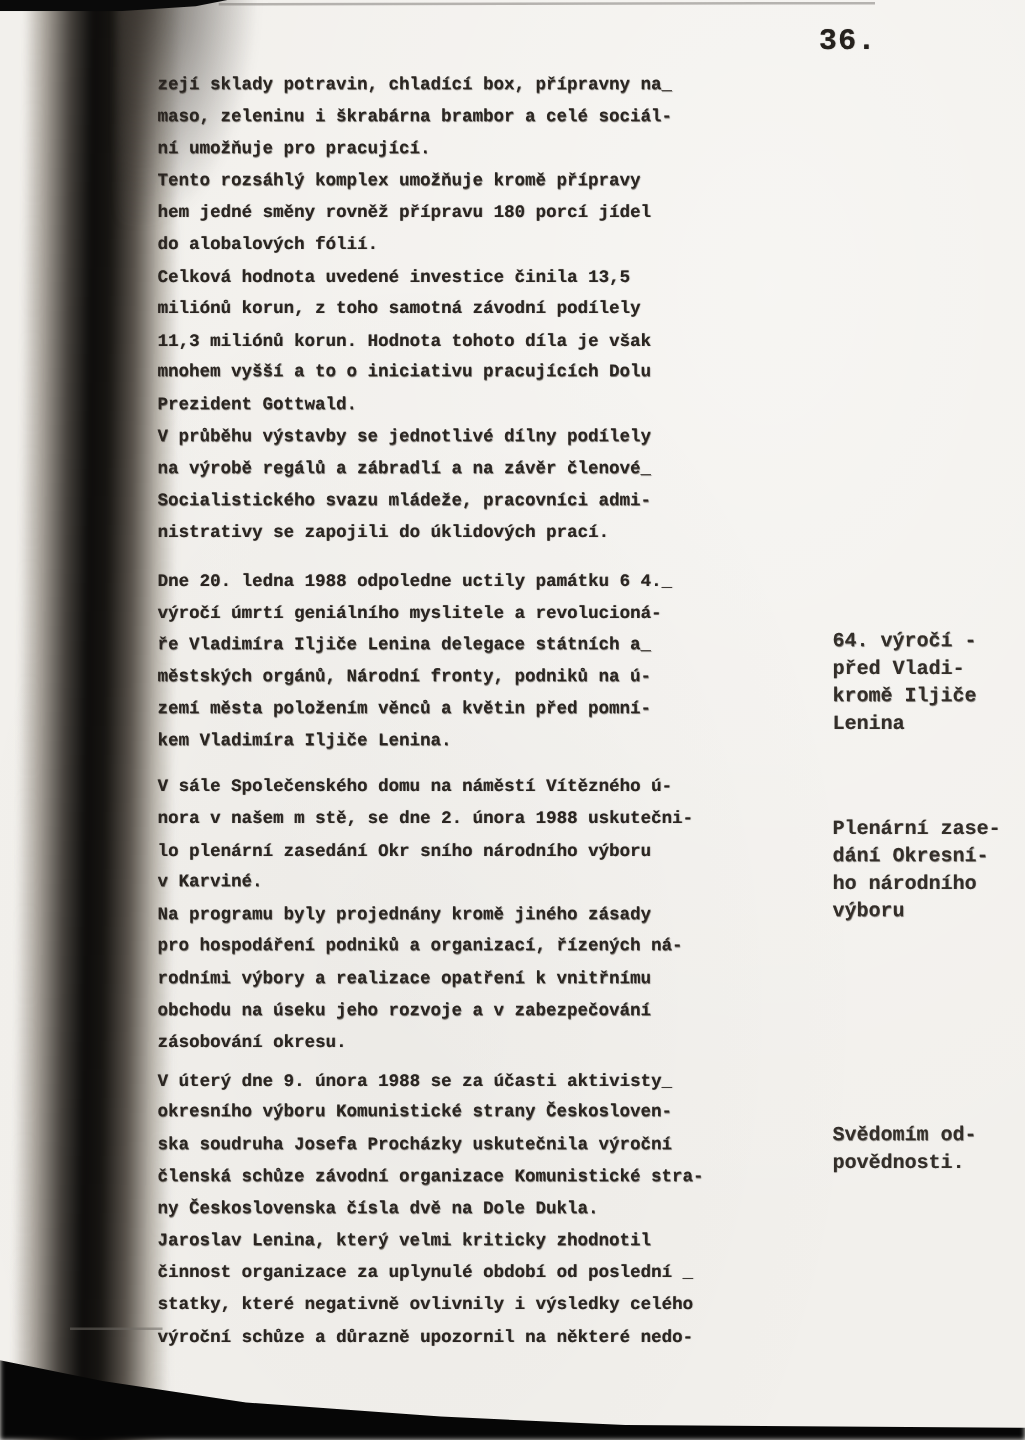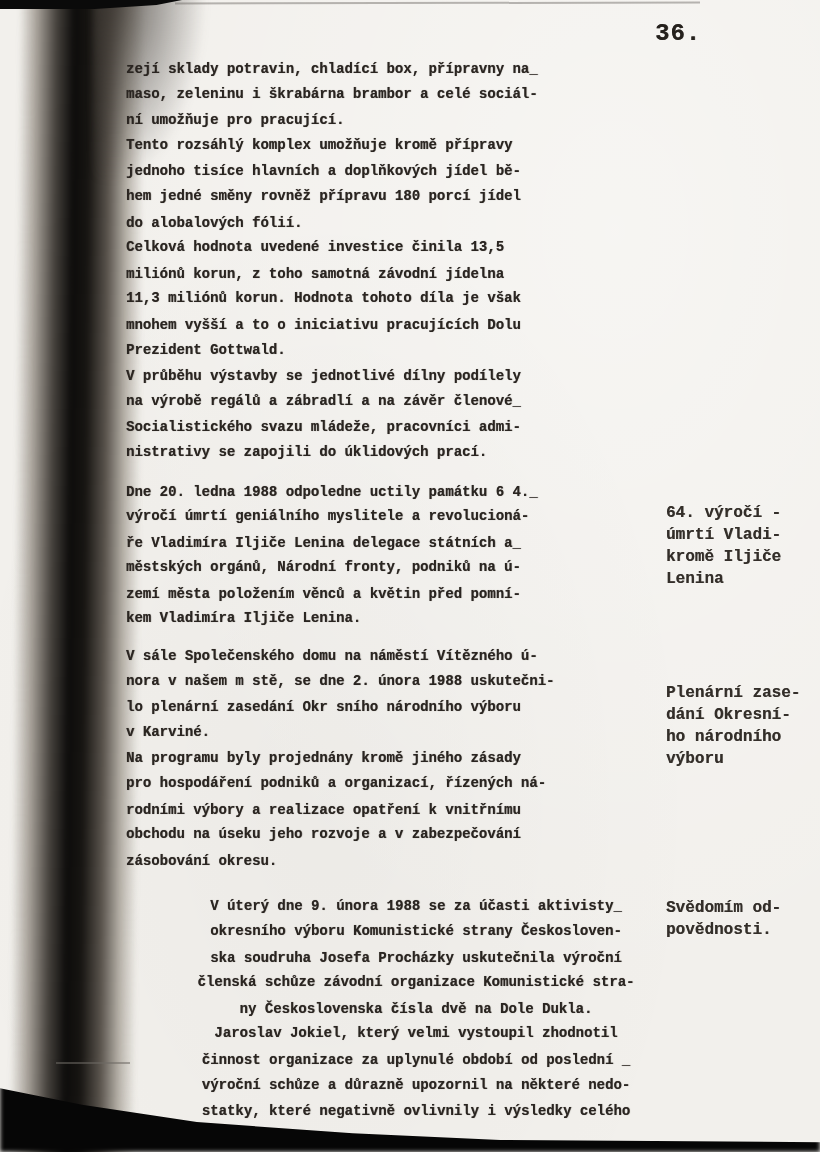--- a/index.html
+++ b/index.html
@@ -99,25 +99,24 @@
   <div class="bottom-wedge"></div>
 
   <div class="page-number">36.</div>
 
   <div class="content" id="content">
       <div class="section" style="margin-top: 0px;">
         <div class="line">zejí sklady potravin, chladící box, přípravny na_</div>
         <div class="line">maso, zeleninu i škrabárna brambor a celé sociál-</div>
         <div class="line">ní umožňuje pro pracující.</div>
         <div class="line">Tento rozsáhlý komplex umožňuje kromě přípravy</div>
-        <div class="line">jednoho tisíce hlavních a doplňkových jídel bě-</div>
         <div class="line">hem jedné směny rovněž přípravu 180 porcí jídel</div>
         <div class="line">do alobalových fólií.</div>
         <div class="line">Celková hodnota uvedené investice činila 13,5</div>
-        <div class="line">miliónů korun, z toho samotná závodní jídelna</div>
+        <div class="line">miliónů korun, z toho samotná závodní podílely</div>
         <div class="line">11,3 miliónů korun. Hodnota tohoto díla je však</div>
         <div class="line">mnohem vyšší a to o iniciativu pracujících Dolu</div>
         <div class="line">Prezident Gottwald.</div>
         <div class="line">V průběhu výstavby se jednotlivé dílny podílely</div>
         <div class="line">na výrobě regálů a zábradlí a na závěr členové_</div>
         <div class="line">Socialistického svazu mládeže, pracovníci admi-</div>
         <div class="line">nistrativy se zapojili do úklidových prací.</div>
       </div>
       <div class="section" style="margin-top: 13px;">
         <div class="line">Dne 20. ledna 1988 odpoledne uctily památku 6 4._</div>
@@ -131,41 +130,41 @@
         <div class="line">V sále Společenského domu na náměstí Vítězného ú-</div>
         <div class="line">nora v našem m stě, se dne 2. února 1988 uskutečni-</div>
         <div class="line">lo plenární zasedání Okr sního národního výboru</div>
         <div class="line">v Karviné.</div>
         <div class="line">Na programu byly projednány kromě jiného zásady</div>
         <div class="line">pro hospodáření podniků a organizací, řízených ná-</div>
         <div class="line">rodními výbory a realizace opatření k vnitřnímu</div>
         <div class="line">obchodu na úseku jeho rozvoje a v zabezpečování</div>
         <div class="line">zásobování okresu.</div>
       </div>
-      <div class="section" style="margin-top: 20px; text-align: center;">
+      <div class="section" style="margin-top: 5px;">
         <div class="line">V úterý dne 9. února 1988 se za účasti aktivisty_</div>
         <div class="line">okresního výboru Komunistické strany Českosloven-</div>
         <div class="line">ska soudruha Josefa Procházky uskutečnila výroční</div>
         <div class="line">členská schůze závodní organizace Komunistické stra-</div>
         <div class="line">ny Československa čísla dvě na Dole Dukla.</div>
-        <div class="line">Jaroslav Jokiel, který velmi vystoupil zhodnotil</div>
+        <div class="line">Jaroslav Lenina, který velmi kriticky zhodnotil</div>
         <div class="line">činnost organizace za uplynulé období od poslední _</div>
+        <div class="line">statky, které negativně ovlivnily i výsledky celého</div>
         <div class="line">výroční schůze a důrazně upozornil na některé nedo-</div>
-        <div class="line">statky, které negativně ovlivnily i výsledky celého</div>
       </div>
     </div>
 
   <div class="margin-notes" id="notes">
       <div class="margin-note" style="top: 479px;">
         <div class="note-line">64. výročí -</div>
-        <div class="note-line">úmrtí Vladi-</div>
+        <div class="note-line">před Vladi-</div>
         <div class="note-line">kromě Iljiče</div>
         <div class="note-line">Lenina</div>
       </div>
-      <div class="margin-note" style="top: 659px;">
+      <div class="margin-note" style="top: 629px;">
         <div class="note-line">Plenární zase-</div>
         <div class="note-line">dání Okresní-</div>
         <div class="note-line">ho národního</div>
         <div class="note-line">výboru</div>
       </div>
       <div class="margin-note" style="top: 874px;">
         <div class="note-line">Svědomím od-</div>
         <div class="note-line">povědnosti.</div>
       </div>
     </div>

